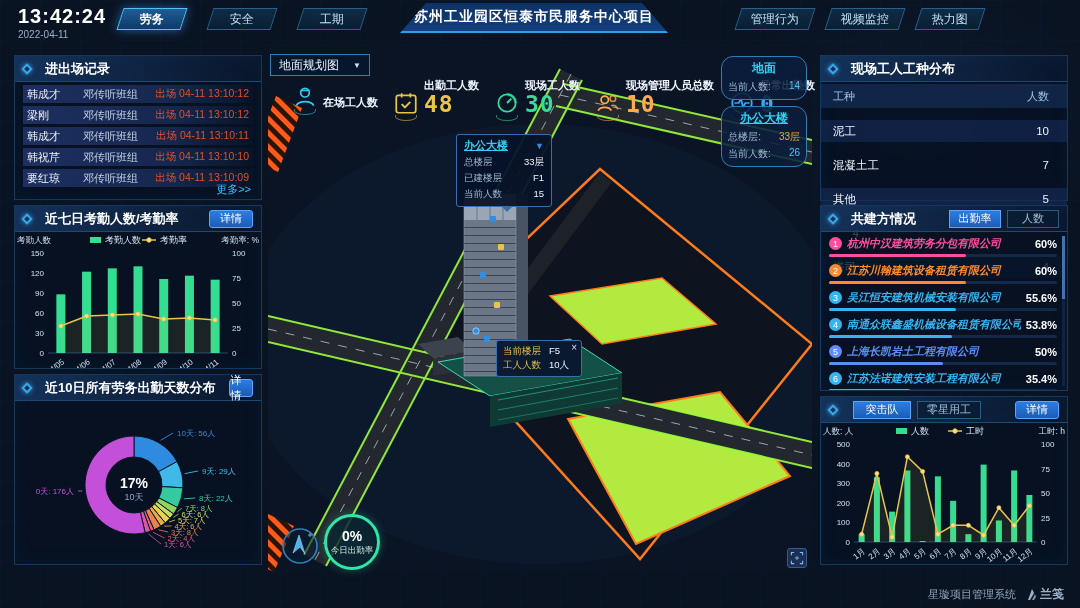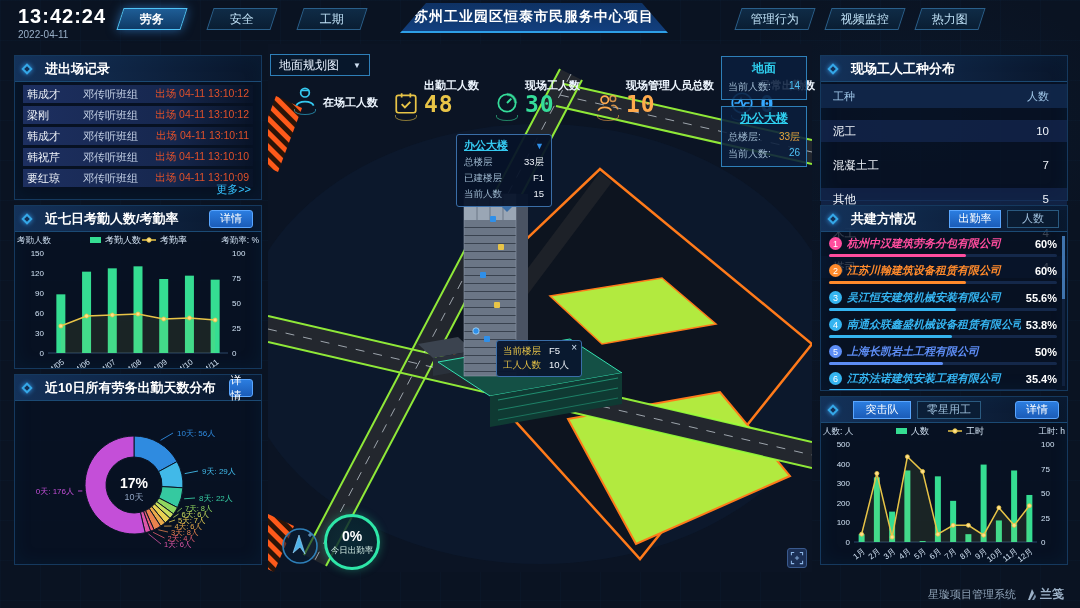--- a/index.html
+++ b/index.html
@@ -95,21 +95,21 @@
   .stats-row { position:absolute; left:24px; top:34px; display:flex; gap:15px; align-items:flex-start; }
   .stat { display:flex; gap:5px; align-items:flex-end; }
   .stat .sicon { width:26px; height:26px; margin-top:6px; position:relative; }
   .stat .sicon svg { width:100%; height:100%; }
   .stat .sicon::after { content:''; position:absolute; left:2px; right:2px; bottom:-5px; height:5px;
     border:1px solid currentColor; border-top:none; border-radius:0 0 12px 12px / 0 0 5px 5px; opacity:.55; }
   .stat .slabel { font-size:11px; font-weight:bold; color:#eef6ff; white-space:nowrap; }
   .stat .svalue { font-family:"DejaVu Sans Mono", monospace; font-size:23px; font-weight:bold;
     letter-spacing:1px; line-height:23px; }
   .popups { position:absolute; right:5px; top:12px; width:86px; display:flex; flex-direction:column; gap:6px; }
-  .popup { border:1px solid #2e7fb8; border-radius:0; background:rgba(10,30,60,.88); padding:3px 6px 5px; }
+  .popup { border:1px solid #2e7fb8; border-radius:12px; background:rgba(10,30,60,.88); padding:3px 6px 5px; }
   .popup .pt { text-align:center; color:#2fd0f0; font-weight:bold; font-size:12px; }
   .popup .pt.u { text-decoration:underline; }
   .popup .pr { display:flex; justify-content:space-between; font-size:10px; margin-top:3px; }
   .popup .pr .l { color:#9fb9d0; } 
   .b-tip { position:absolute; left:188px; top:90px; width:96px; background:rgba(6,18,40,.94);
     border:1px solid #3a6ea8; border-radius:3px; padding:3px 7px 5px; }
   .b-tip::after { content:''; position:absolute; left:44px; bottom:-6px; border:6px solid transparent;
     border-bottom:none; border-top-color:#3a6ea8; }
   .b-tip .bt-head { display:flex; align-items:center; }
   .b-tip .bt-title { color:#35c9f0; font-weight:bold; font-size:11px; text-decoration:underline; }
@@ -529,21 +529,20 @@
         </div>
         <div class="tbl-row">
           <span class="c-type">混凝土工</span>
           <span class="c-num">7</span>
         </div>
         <div class="tbl-row">
           <span class="c-type">其他</span>
           <span class="c-num">5</span>
         </div>
         <div class="tbl-row">
-          <span class="c-type">木工</span>
           <span class="c-num">4</span>
         </div>
         <div class="tbl-row">
           <span class="c-type">塔司</span>
           <span class="c-num">4</span>
         </div>
       </div>
   </div>
 
   <div class="panel" id="p-partner">

